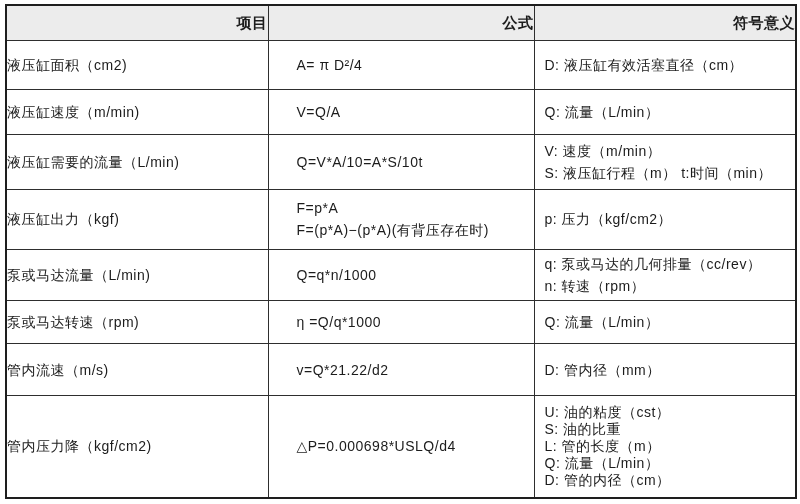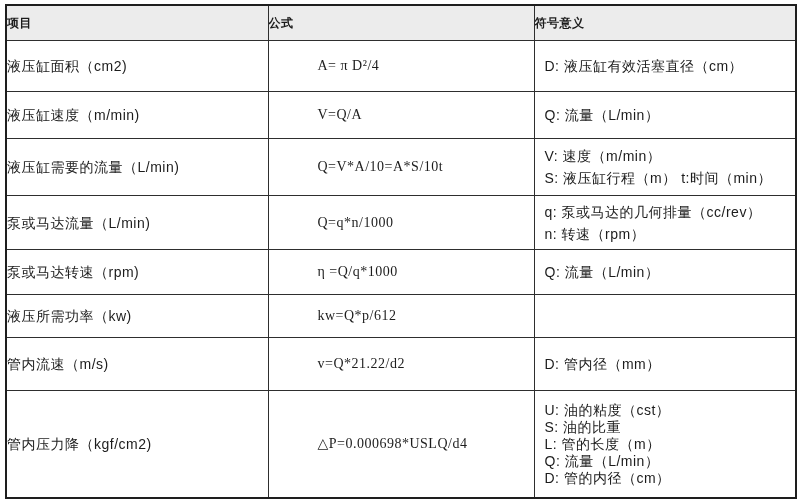--- a/index.html
+++ b/index.html
@@ -33,26 +33,26 @@
   col.c3 { width: 262px; }
   th, td {
     border: 1px solid #2e2e2e;
     vertical-align: middle;
     padding: 0;
     overflow: hidden;
   }
   th {
     background: #ececec;
     font-weight: bold;
-    font-size: 12px;
-    text-align: left;
+    font-size: 15px;
+    text-align: right;
     height: 34px;
   }
   td.item-cell   { }
-  td.formula-cell{ padding-left: 49px; font-family: Liberation Serif, serif; }
+  td.formula-cell{ padding-left: 28px; }
   td.symbol-cell { padding-left: 10px; }
   .lines { line-height: 22px; }
   .lines.tight { line-height: 17px; }
   tr.r1  td { height: 42px; }
   tr.r2  td { height: 39px; }
   tr.r3  td { height: 47px; }
   tr.r4  td { height: 52px; }
   tr.r5  td { height: 42px; }
   tr.r6  td { height: 37px; }
   tr.r7  td { height: 34px; }
@@ -127,20 +127,38 @@
             </div>
         </td>
         <td class="symbol-cell">
           <div class="lines">
             <div>V: 速度（m/min）</div>
             <div>S: 液压缸行程（m） t:时间（min）</div>
           </div>
         </td>
       </tr>
 
+      <tr class="r4">
+        <td class="item-cell">
+          <div class="lines">
+              <div>液压缸出力（kgf)</div>
+            </div>
+        </td>
+        <td class="formula-cell">
+          <div class="lines">
+            <div>F=p*A</div>
+            <div>F=(p*A)−(p*A)(有背压存在时)</div>
+          </div>
+        </td>
+        <td class="symbol-cell">
+          <div class="lines">
+              <div>p: 压力（kgf/cm2）</div>
+            </div>
+        </td>
+      </tr>
 
       <tr class="r5">
         <td class="item-cell">
           <div class="lines">
               <div>泵或马达流量（L/min)</div>
             </div>
         </td>
         <td class="formula-cell">
           <div class="lines">
               <div>Q=q*n/1000</div>
@@ -166,33 +184,20 @@
             </div>
         </td>
         <td class="symbol-cell">
           <div class="lines">
               <div>Q: 流量（L/min）</div>
             </div>
         </td>
       </tr>
 
 
-      <tr class="r8">
-        <td class="item-cell">
-          <div class="lines">
-              <div>液压所需功率（kw)</div>
-            </div>
-        </td>
-        <td class="formula-cell">
-          <div class="lines">
-              <div>kw=Q*p/612</div>
-            </div>
-        </td>
-        <td class="symbol-cell"></td>
-      </tr>
 
       <tr class="r9">
         <td class="item-cell">
           <div class="lines">
               <div>管内流速（m/s)</div>
             </div>
         </td>
         <td class="formula-cell">
           <div class="lines">
               <div>v=Q*21.22/d2</div>

